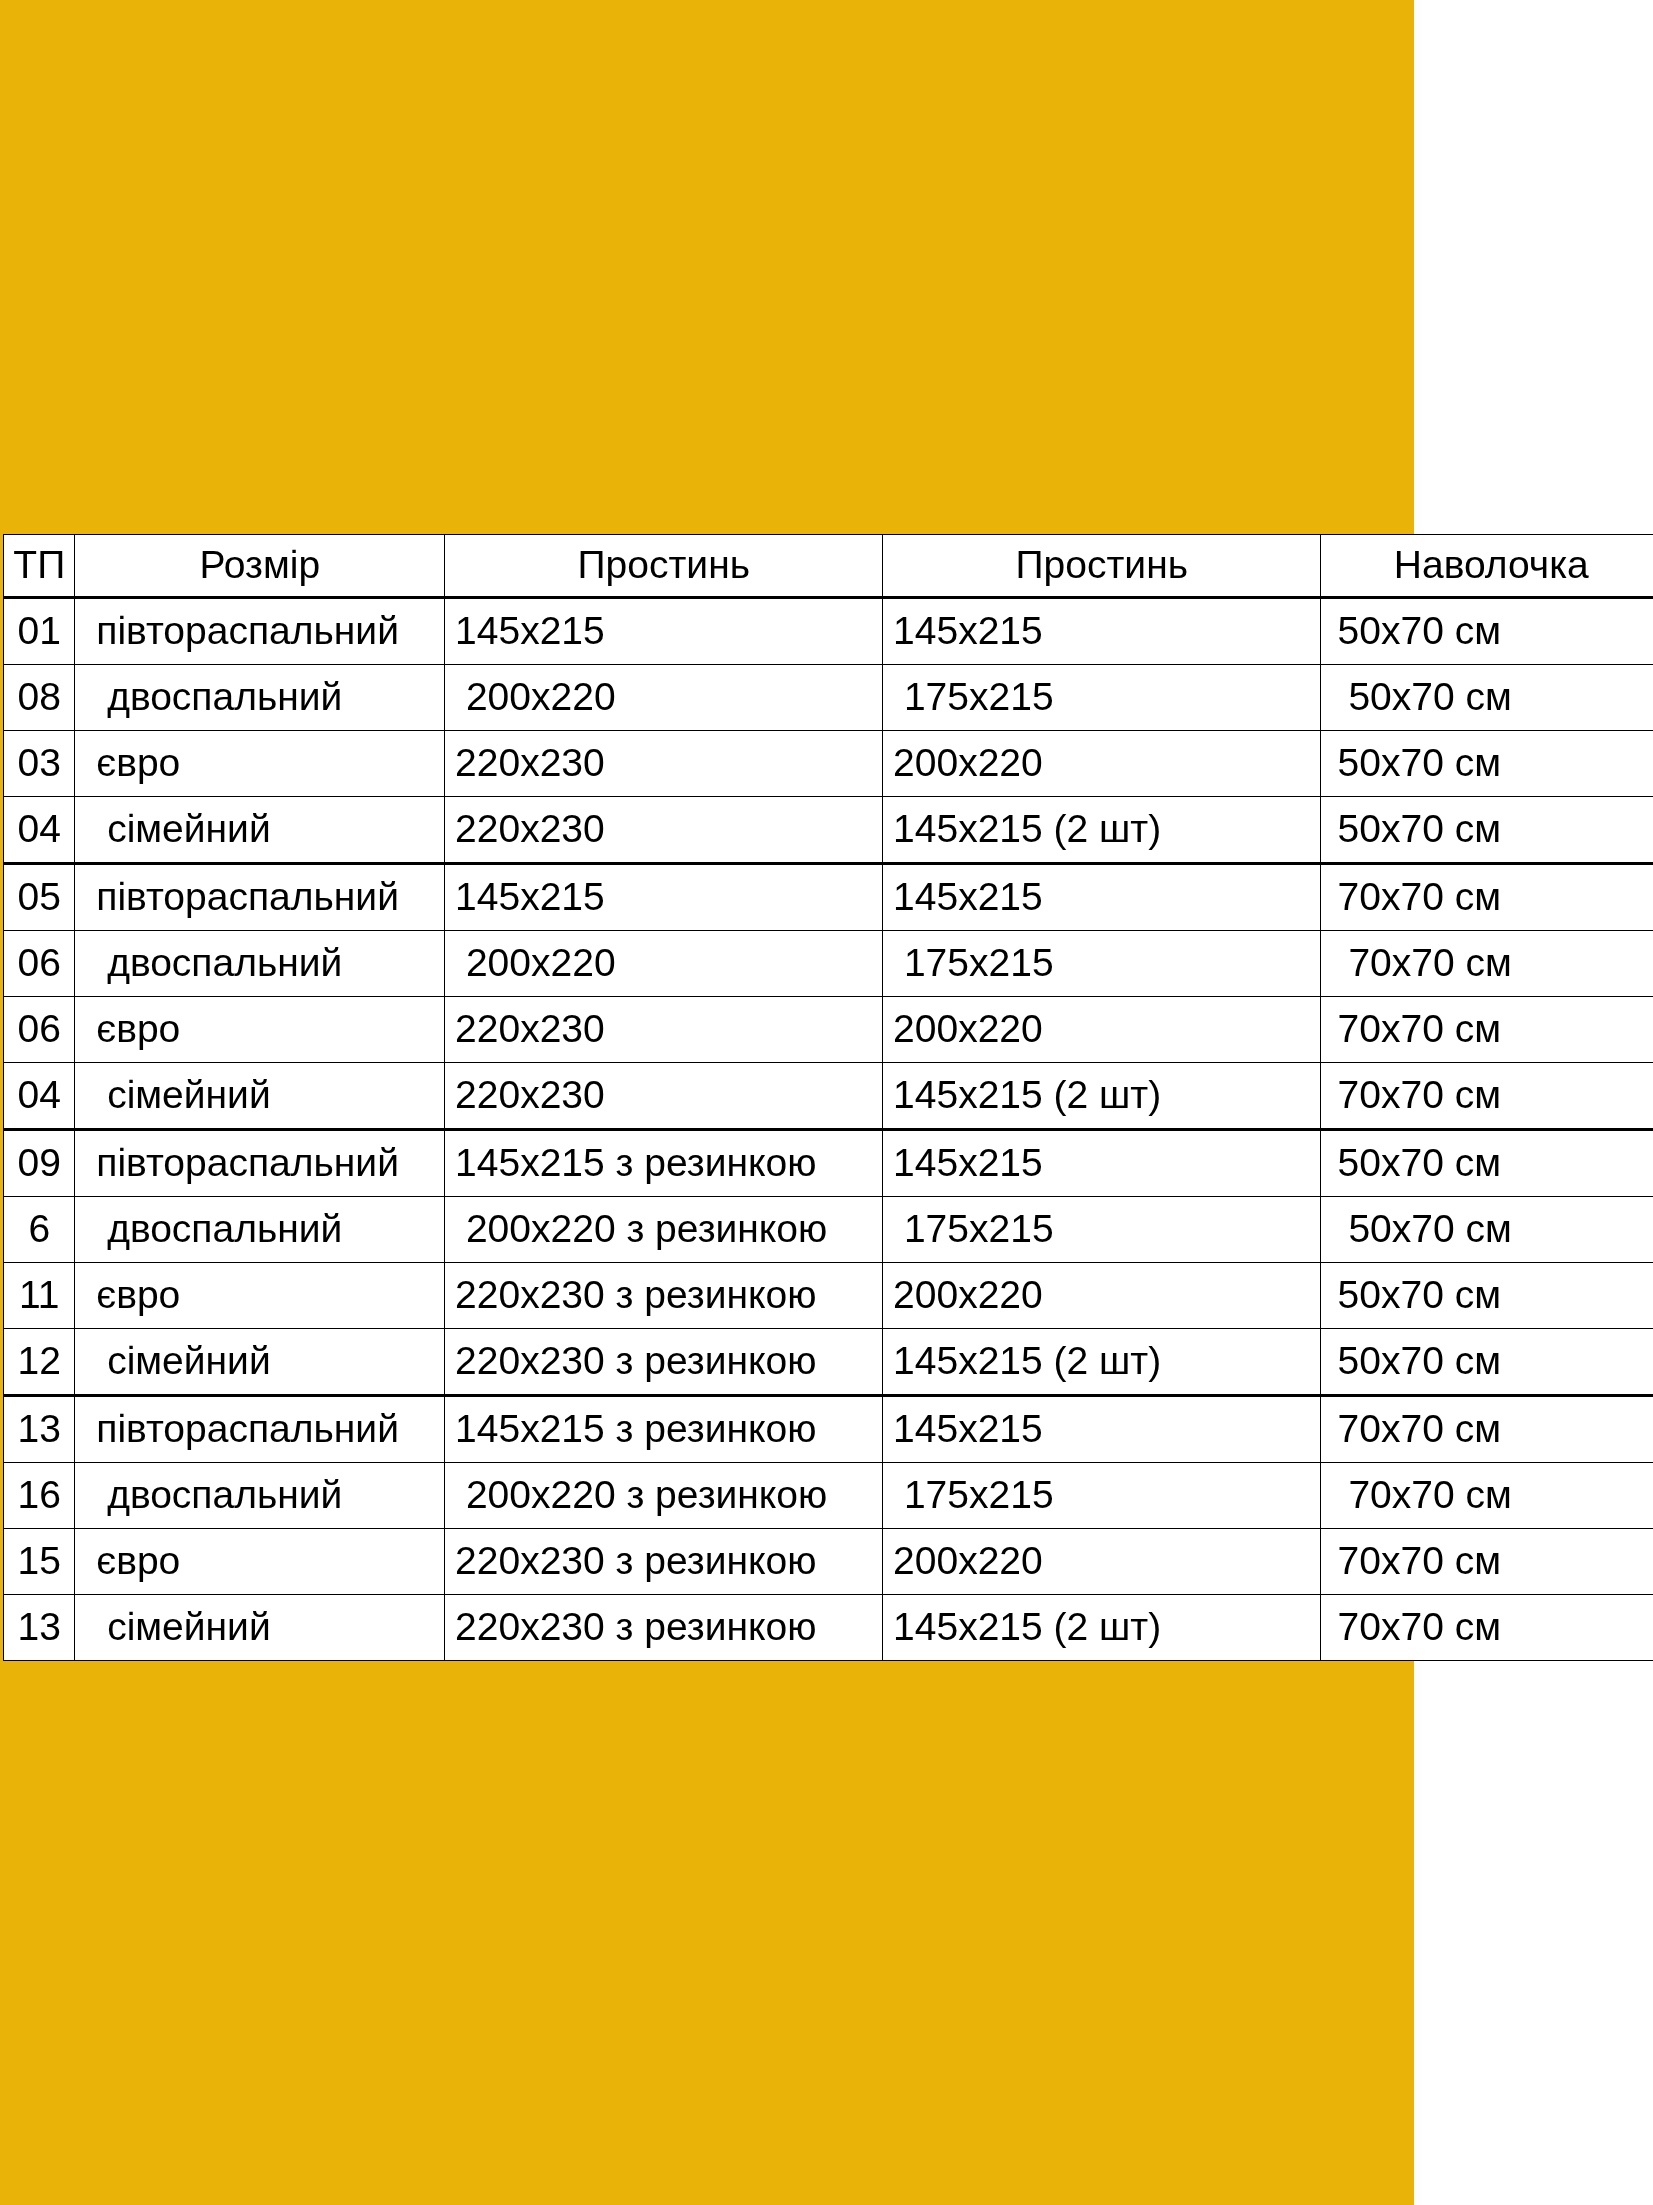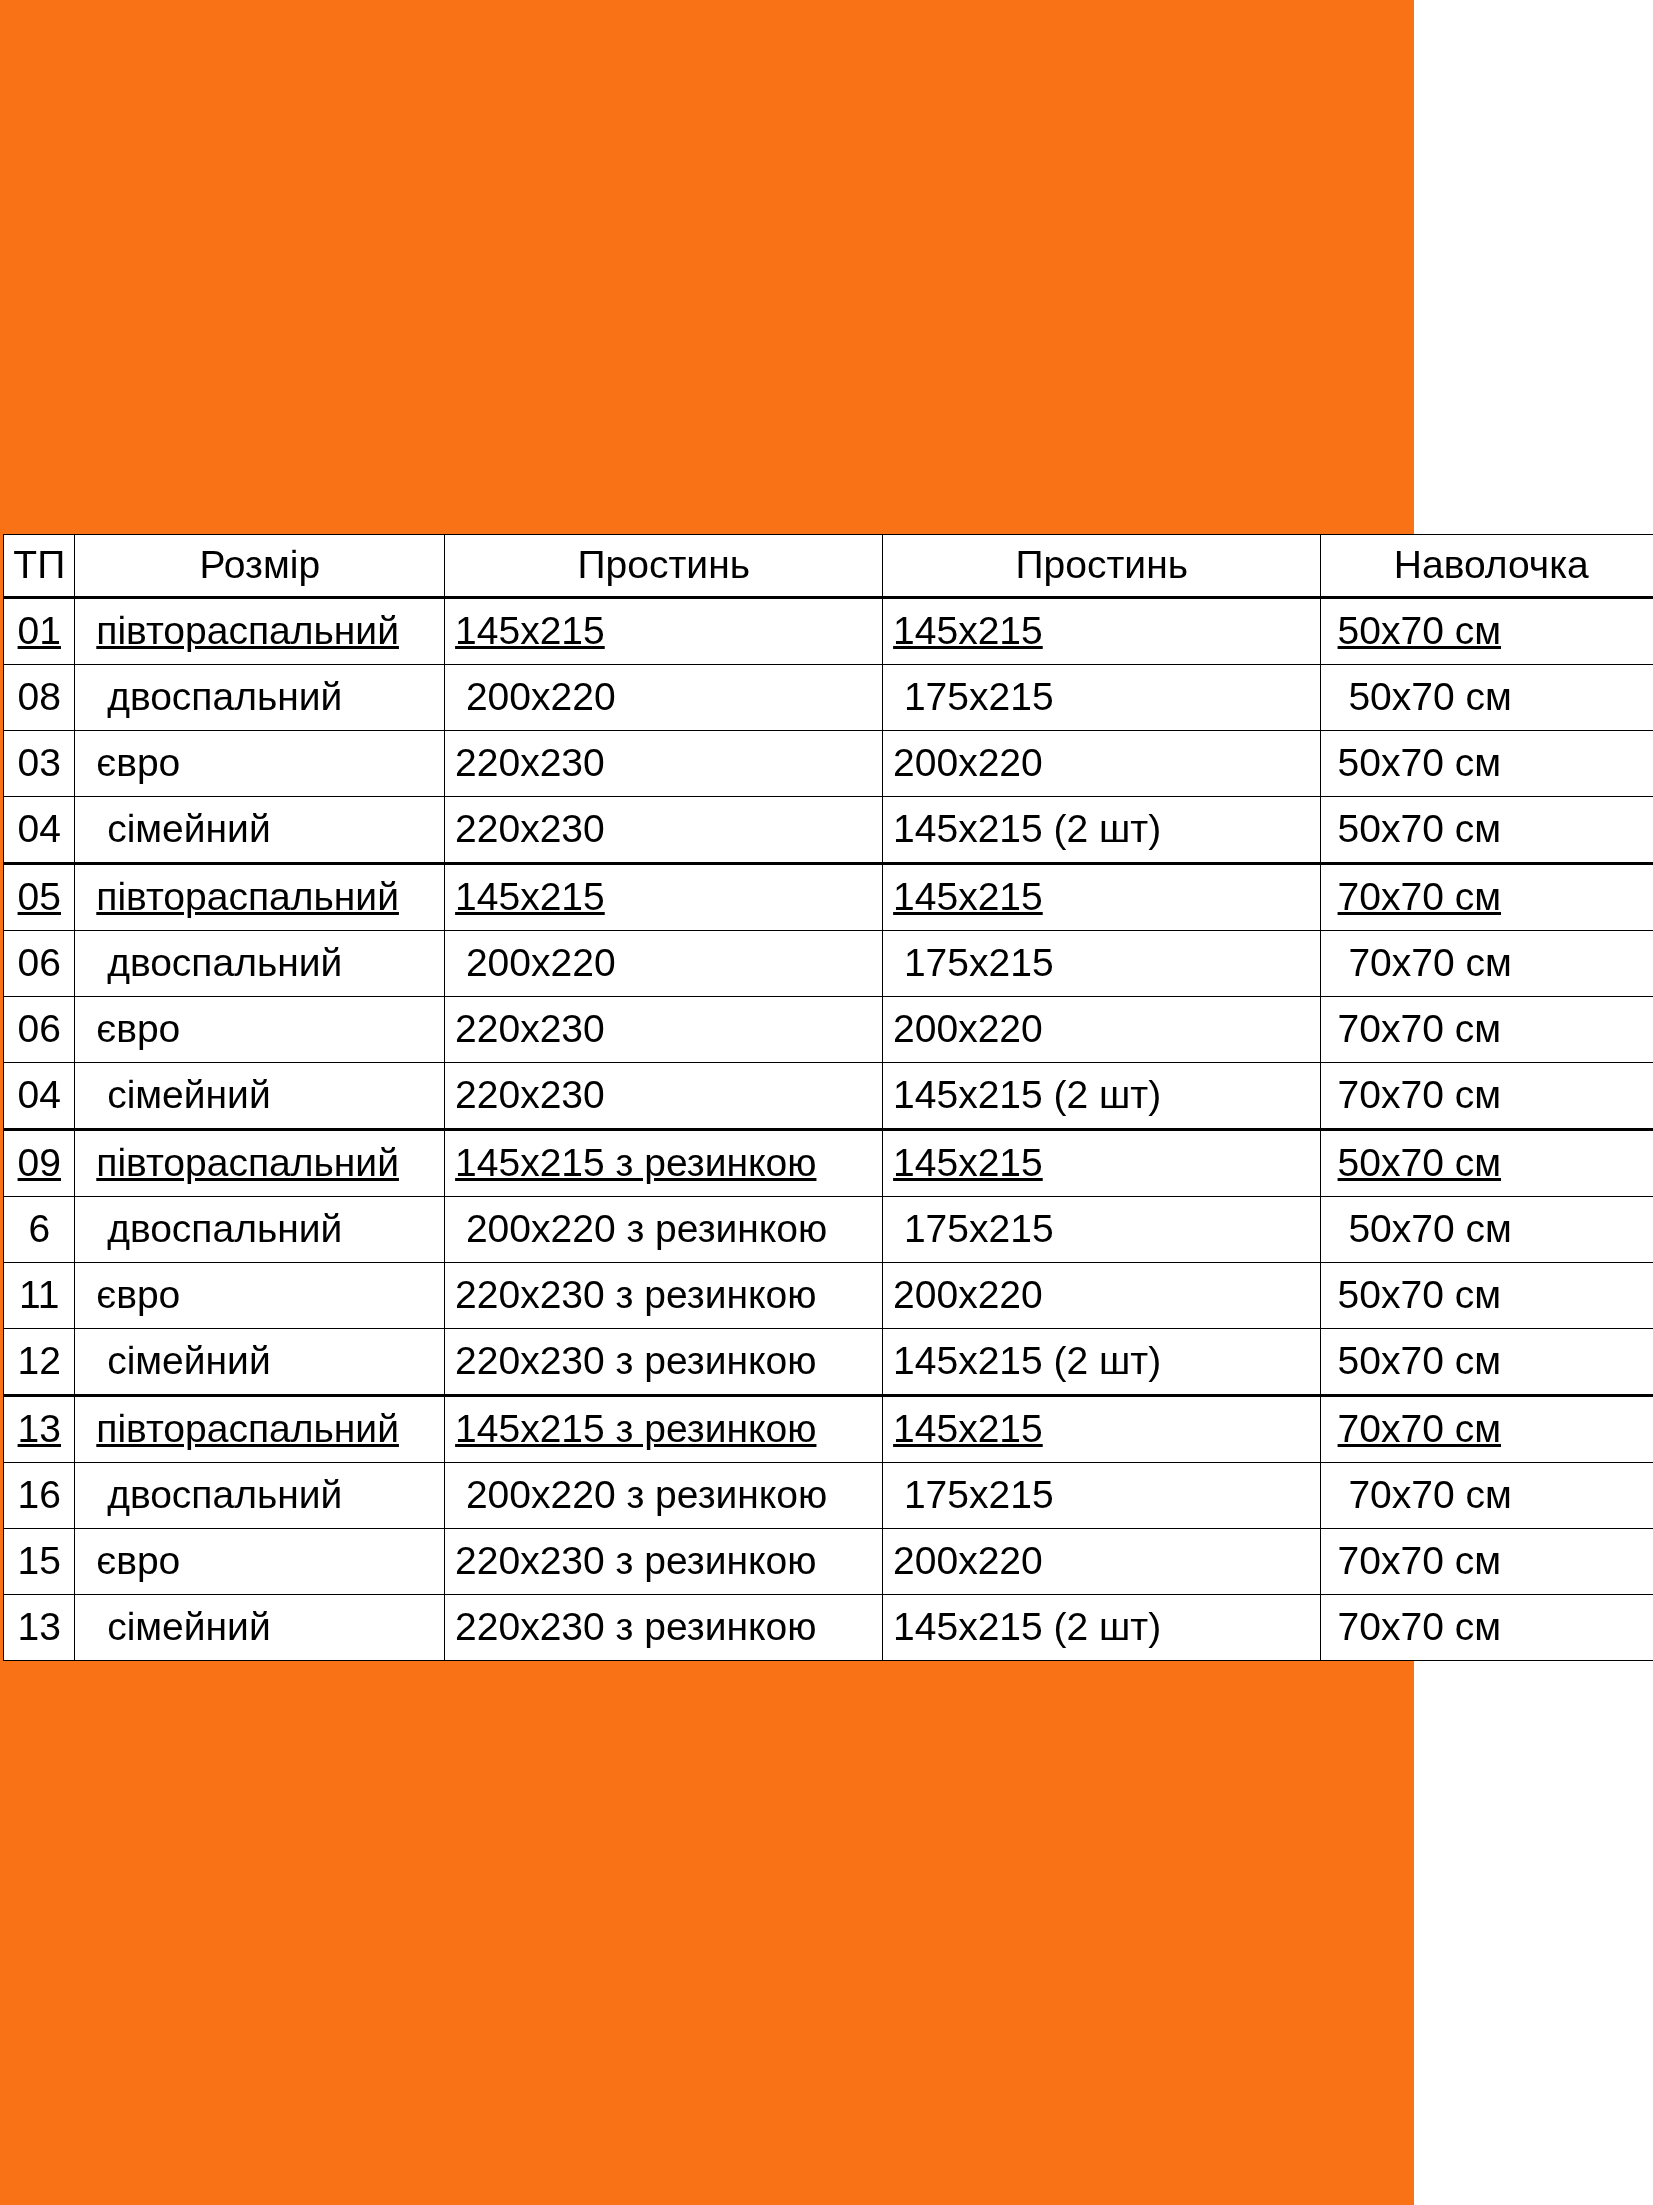--- a/index.html
+++ b/index.html
@@ -10,21 +10,21 @@
   body {
     width: 1654px;
     height: 2205px;
     overflow: hidden;
     font-family: "Liberation Sans", sans-serif;
   }
   .page {
     position: relative;
     width: 1414px;
     height: 2205px;
-    background: #f97316;
+    background: #eab308;
   }
   table.size-table {
     position: absolute;
     left: 3.3px;
     top: 534px;
     width: 1657px;            
     border-collapse: collapse;
     table-layout: fixed;
     background: #ffffff;
   }
@@ -49,21 +49,21 @@
   table.size-table td {
     height: 65px;
     text-align: left;
   }
   table.size-table td:nth-child(1) { text-align: center; }
   table.size-table td:nth-child(2) { padding-left: 21px; }
   table.size-table td:nth-child(3) { padding-left: 9.8px; }
   table.size-table td:nth-child(4) { padding-left: 9.8px; }
   table.size-table td:nth-child(5) { padding-left: 16.3px; }
   
-  tr.group-start td { border-top-width: 3.3px; text-decoration: underline; }
+  tr.group-start td { border-top-width: 3.3px; }
   thead tr th { border-bottom-width: 3.3px; }
   
   td.thick-left { border-left-width: 2.5px; }
 </style>
 </head>
 <body>
 
 <div class="page">
   <table class="size-table">
     <colgroup>

